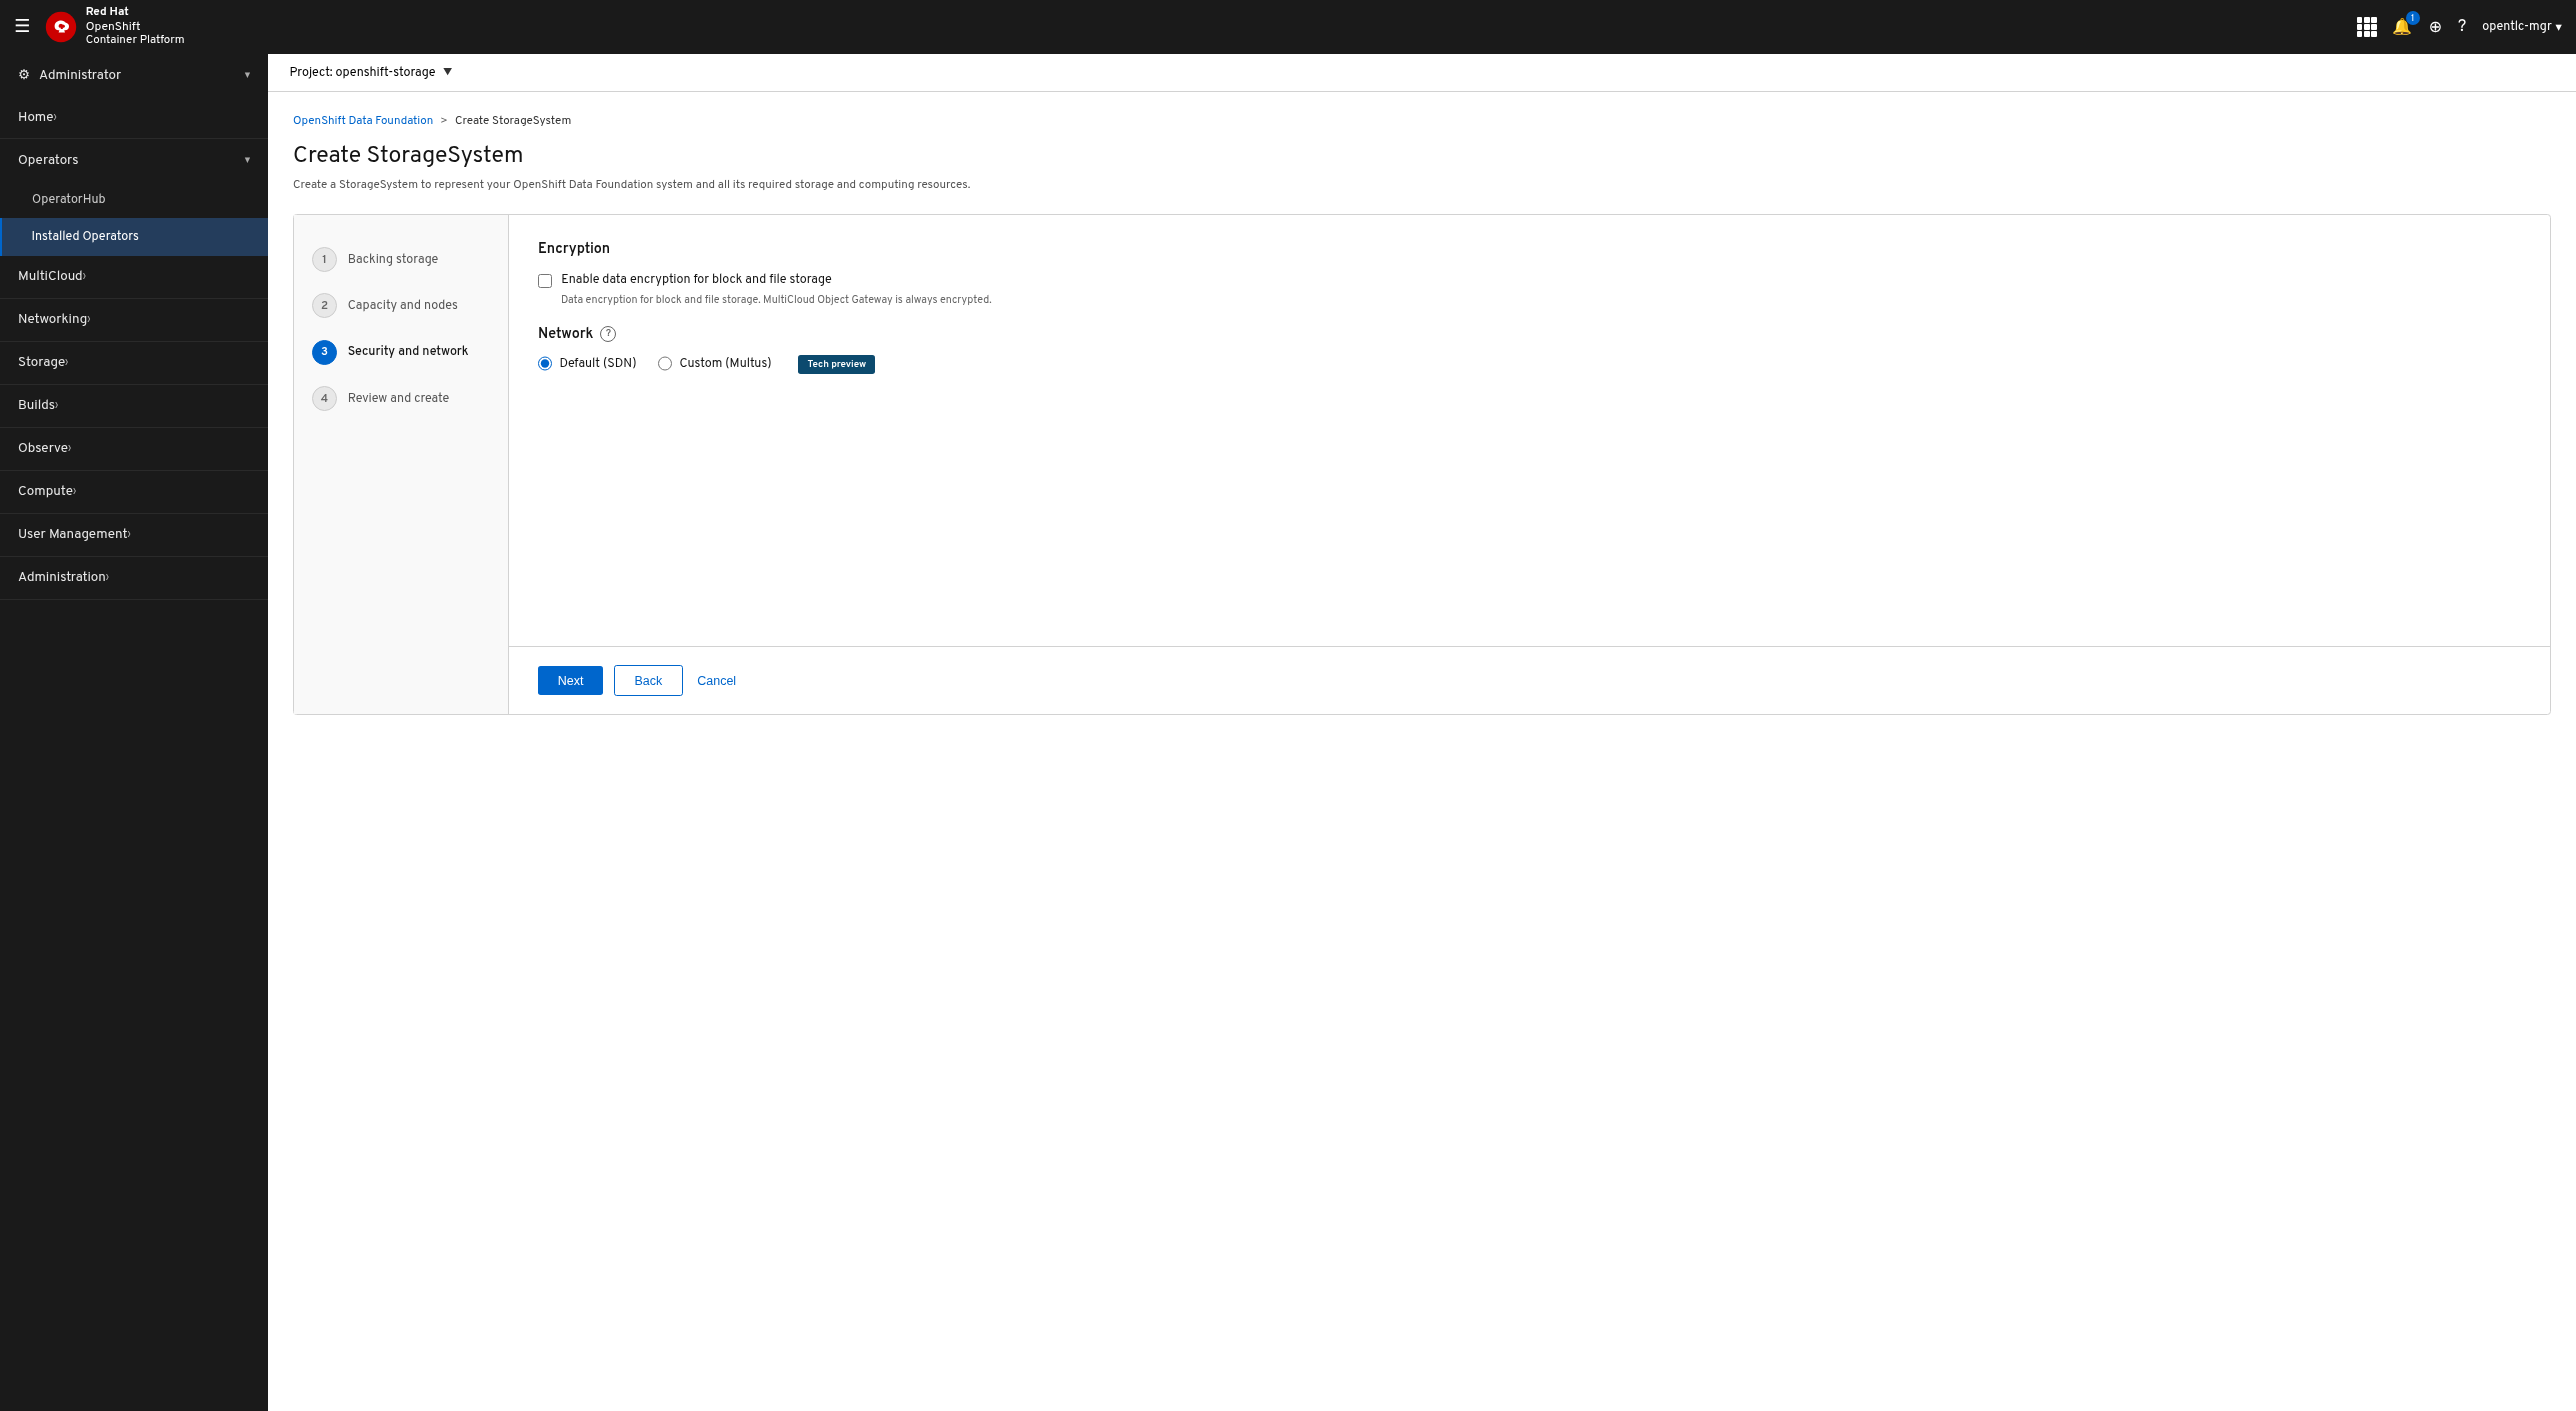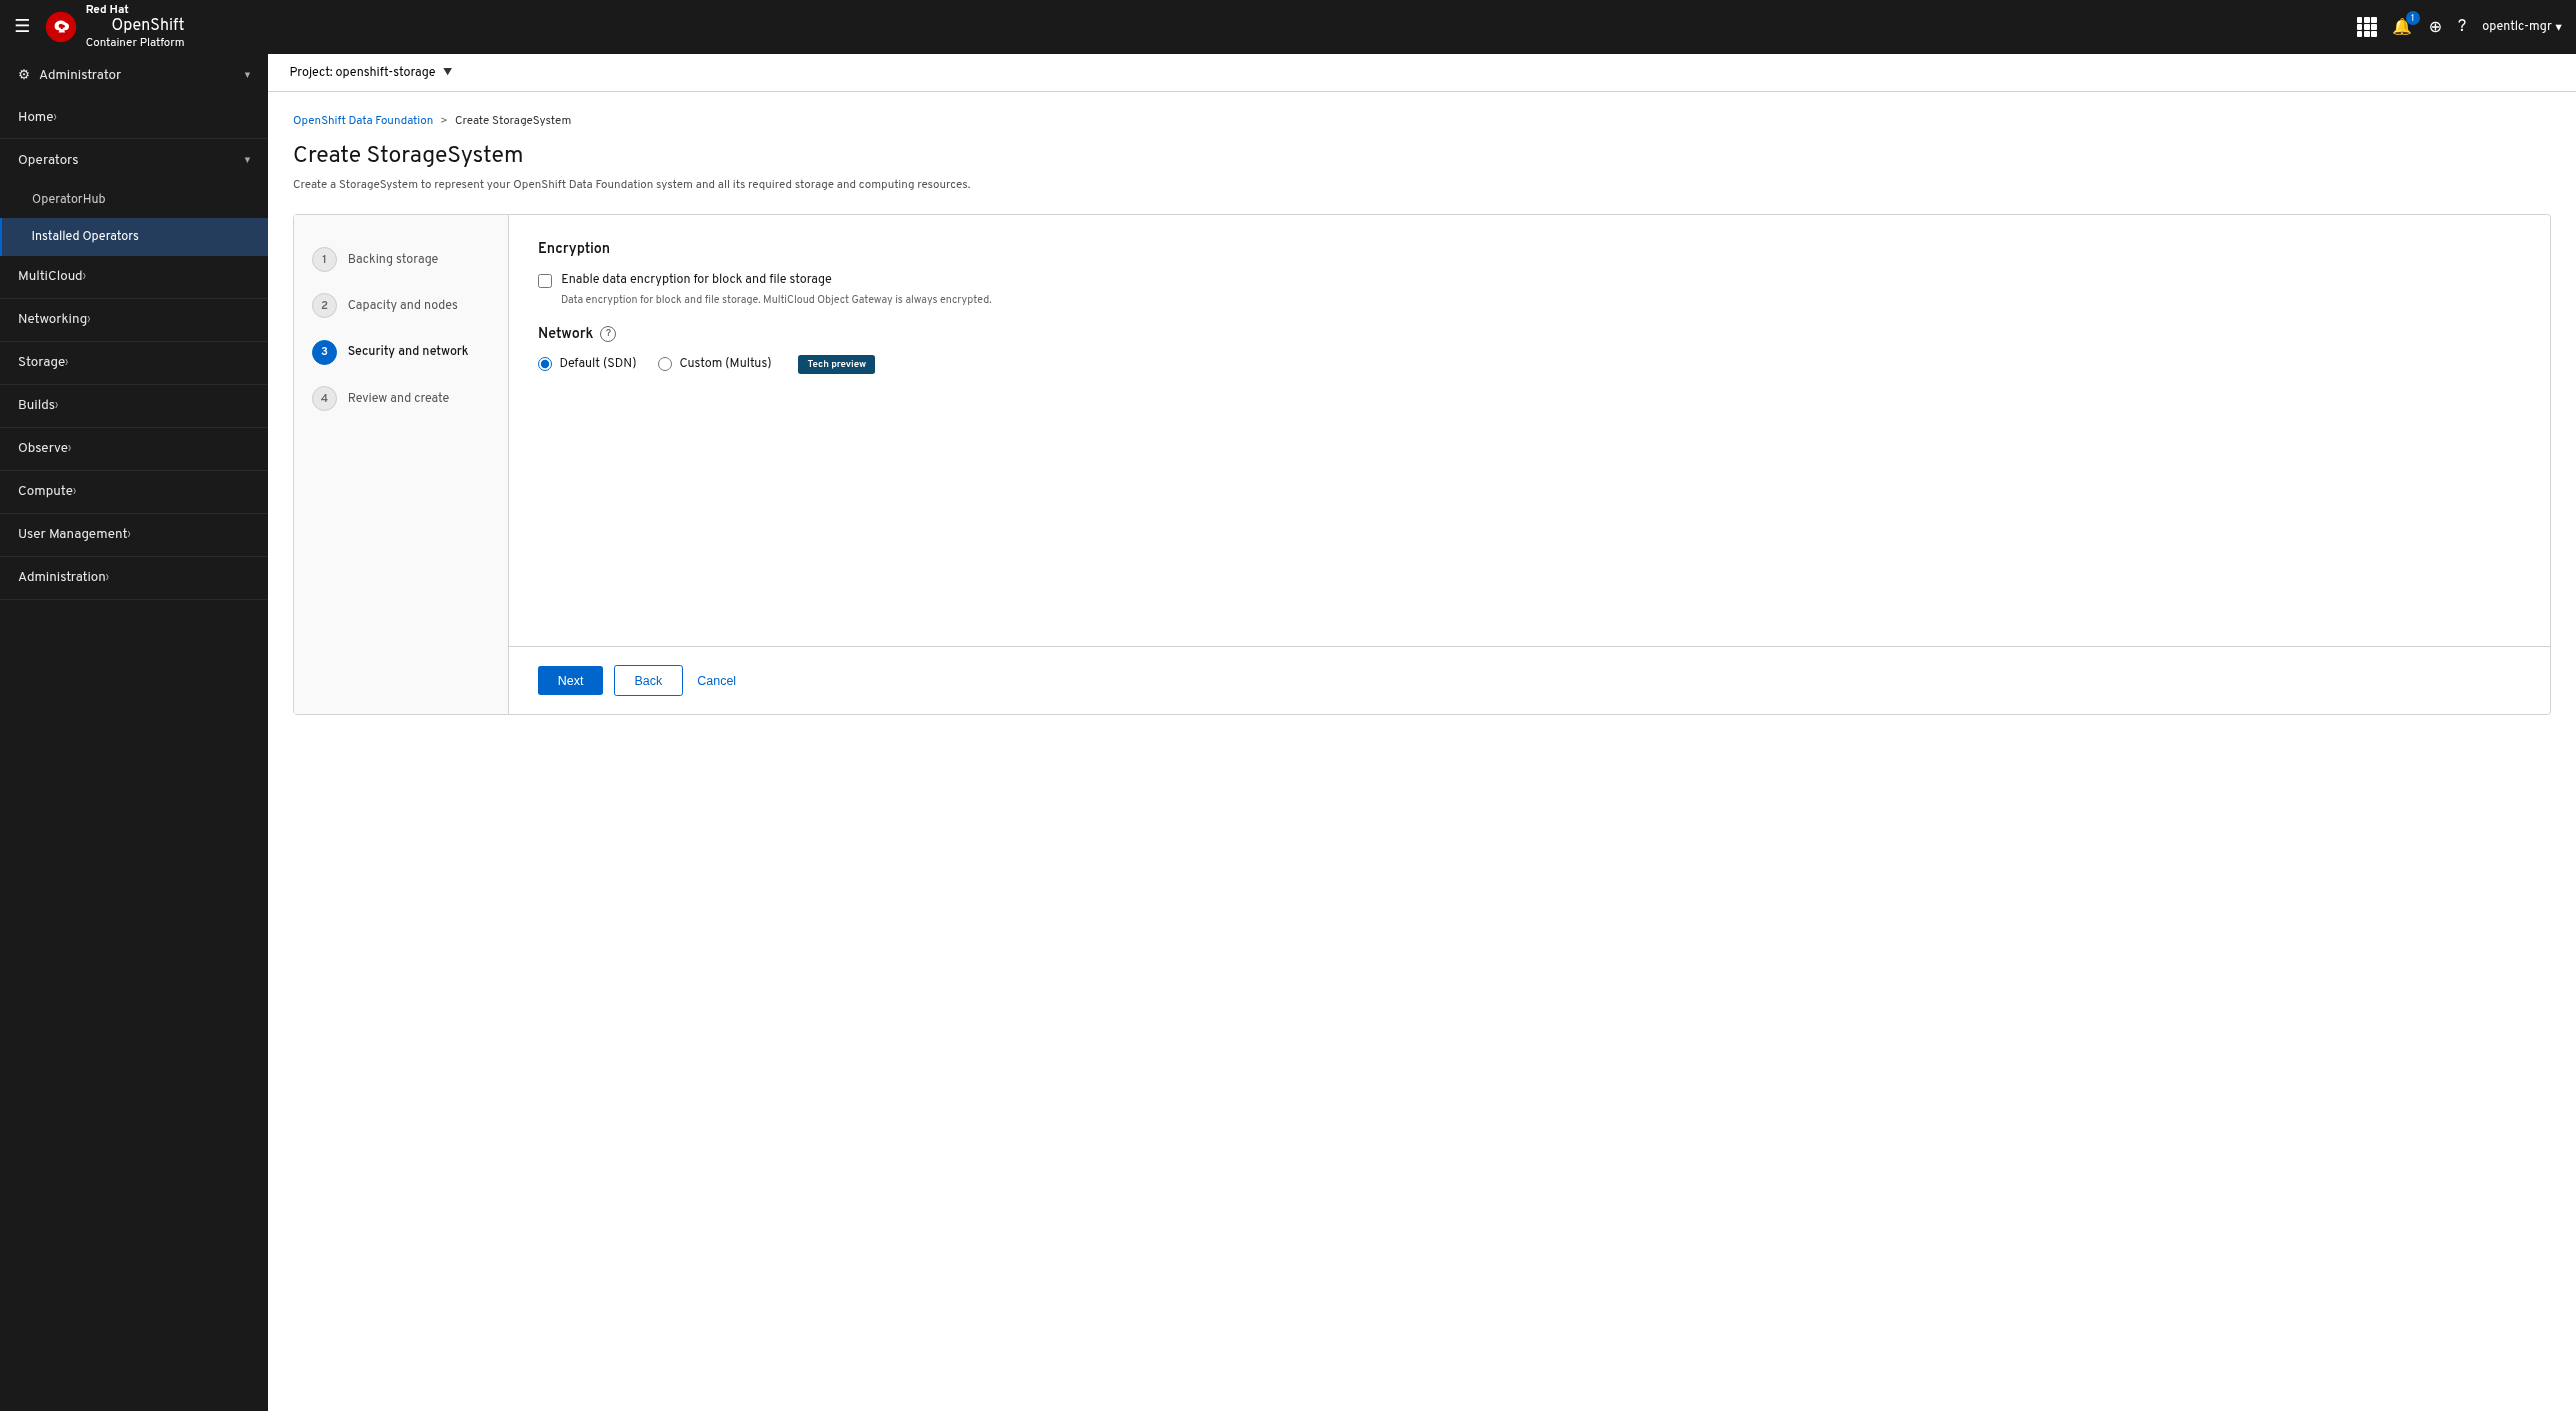--- a/index.html
+++ b/index.html
@@ -31,21 +31,21 @@
     .redhat-logo {
       width: 32px;
       height: 32px;
     }
     .topnav-brand {
       display: flex;
       flex-direction: column;
       line-height: 1.2;
     }
     .topnav-brand .brand-line1 { font-size: 11.6px; font-weight: 700; color: #fff; }
-    .topnav-brand .brand-line2 { font-size: 16px; color: #fff; text-align: right; }
+    .topnav-brand .brand-line2 { font-size: 12px; color: #fff; }
     .topnav-brand .brand-line3 { font-size: 11.6px; color: #fff; }
     .topnav-right {
       display: flex;
       align-items: center;
       gap: 16px;
     }
     .topnav-icon {
       color: #fff;
       cursor: pointer;
       font-size: 16px;
@@ -289,21 +289,20 @@
       cursor: pointer;
       flex-shrink: 0;
     }
     .radio-group {
       display: flex;
       align-items: center;
       gap: 21.5px;
     }
     .radio-option {
       display: flex;
-      align-items: center;
       gap: 7.2px;
       cursor: pointer;
     }
     .radio-option input[type="radio"] {
       width: 14.3px;
       height: 14.3px;
       cursor: pointer;
       accent-color: #06c;
     }
     .radio-label { font-size: 12.5px; color: #151515; }

